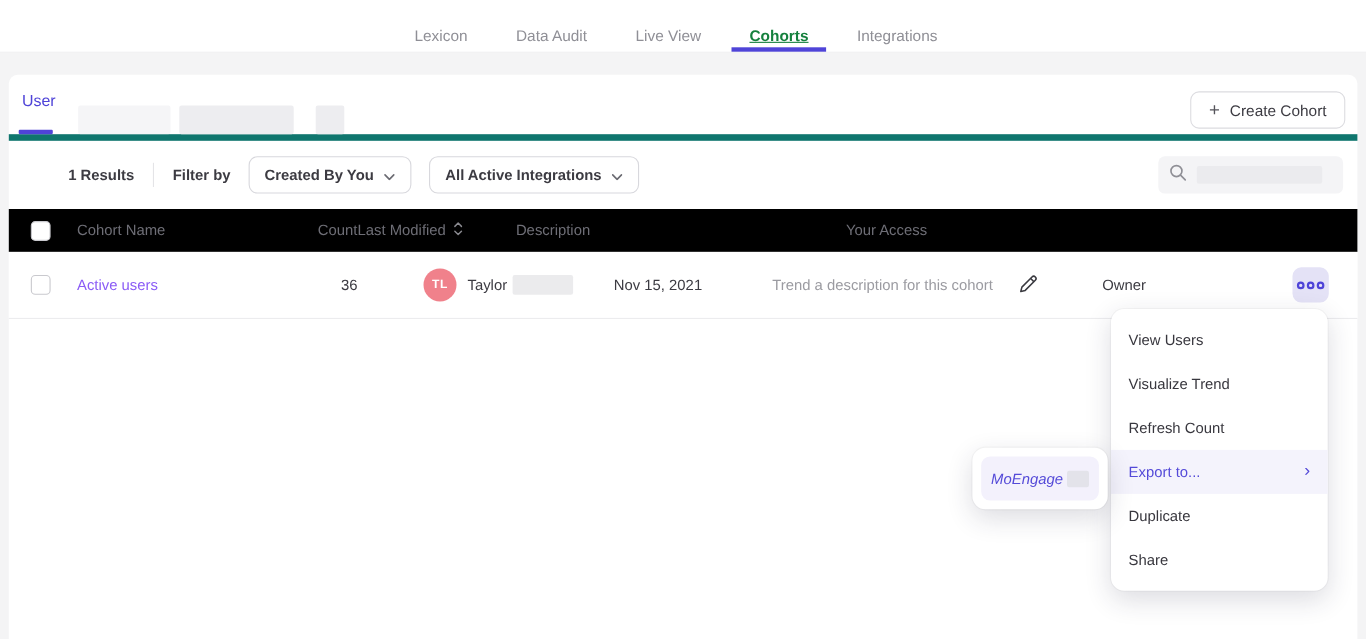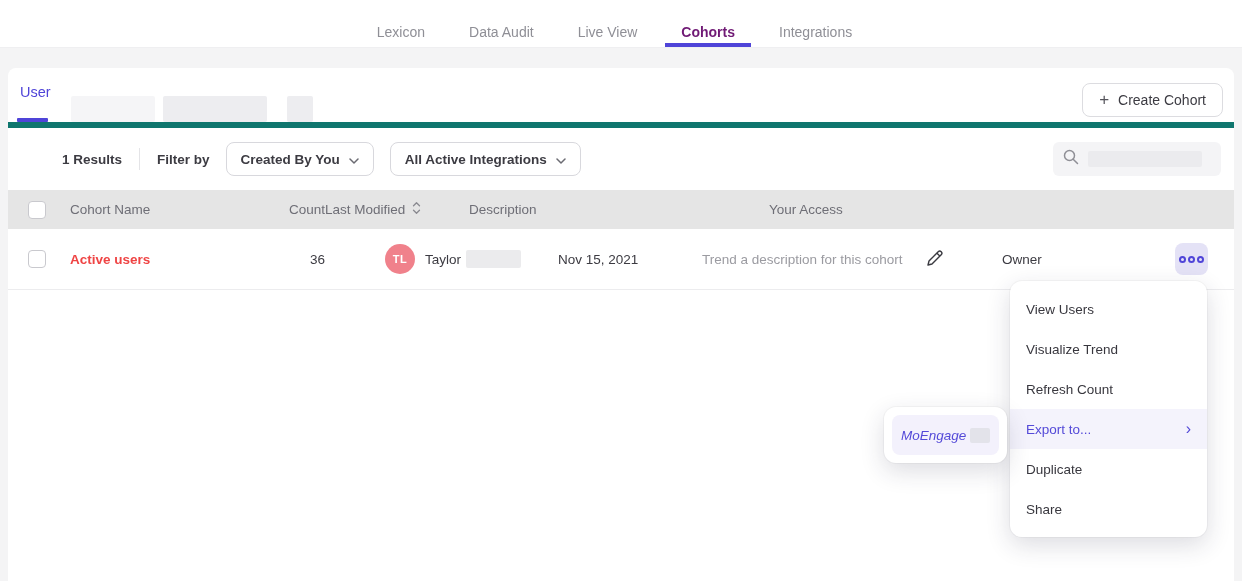--- a/index.html
+++ b/index.html
@@ -14,21 +14,21 @@
   .topnav {
     position:absolute; top:0; left:0; right:0; height:48px;
     background:#fff; border-bottom:1px solid #efeff1;
     display:flex; justify-content:center; align-items:stretch;
     padding-right:13px;
   }
   .nav-item {
     position:relative; display:flex; align-items:center;
     padding:0 22px; font-size:14px; color:#8f8f96; cursor:pointer;margin-top:16px;
   }
-  .nav-item.active { color:#701a75; font-weight:700; }
+  .nav-item.active { color:#15803d; font-weight:700;text-decoration:underline; }
   .nav-item.active::after {
     content:""; position:absolute; left:6px; right:6px; bottom:0;
     height:4px; background:#4f44d8;
   }
   
   .card {
     position:absolute; top:68px; left:8px; width:1226px; height:560px;
     background:#fff; border-radius:8px;
   }
   
@@ -69,40 +69,40 @@
     font-size:13.5px; color:#3c3b42; font-weight:700; cursor:pointer;
   }
   .search-box {
     margin-left:auto; width:168px; height:34px;
     background:#f4f4f6; border-radius:6px;
     display:flex; align-items:center; gap:8px; padding:0 9px;
   }
   .search-redact { width:114px; height:16px; background:#ebebee; border-radius:2px; }
   
   .thead {
-    display:flex; align-items:center; height:39px; background:#e5e5e5;
+    display:flex; align-items:center; height:39px; background:#000000;
     font-size:13.5px; color:#6e6e76;
   }
   .trow {
     display:flex; align-items:center; height:61px;
     border-bottom:1px solid #ececee; font-size:13.5px; background:#fff;
   }
   .col-check   { width:62px;  padding-left:20px; display:flex; align-items:center; }
   .col-name    { width:198px; }
   .col-count   { width:57px;  text-align:right; }
   .col-created { width:233px; padding-left:60px; display:flex; align-items:center; }
   .col-modified{ width:144px; display:flex; align-items:center; gap:7px; }
   .col-desc    { width:300px; display:flex; align-items:center; }
   .col-access  { width:110px; }
   .col-actions { flex:1; display:flex; justify-content:flex-end; padding-right:26px; }
   .checkbox {
     width:18px; height:18px; border:1.5px solid #c9c9ce; border-radius:4px;
     background:#fff; cursor:pointer;
   }
-  .cohort-name { font-weight:700; color:#ef4444; }
+  .cohort-name { font-weight:400; color:#8b5cf6; }
   .avatar {
     width:30px; height:30px; border-radius:50%; background:#f0818b;
     color:#fff; font-size:11px; font-weight:700; letter-spacing:.5px;
     display:flex; align-items:center; justify-content:center; margin-right:10px;
   }
   .name-redact { width:55px; height:18px; background:#ebebed; border-radius:2px; margin-left:5px; }
   .desc-placeholder { color:#9b9ba1; }
   .pencil-btn { margin-left:22px; display:flex; align-items:center; cursor:pointer; }
   .dots-btn {
     width:33px; height:32px; border-radius:8px; background:#e4e2f6;

